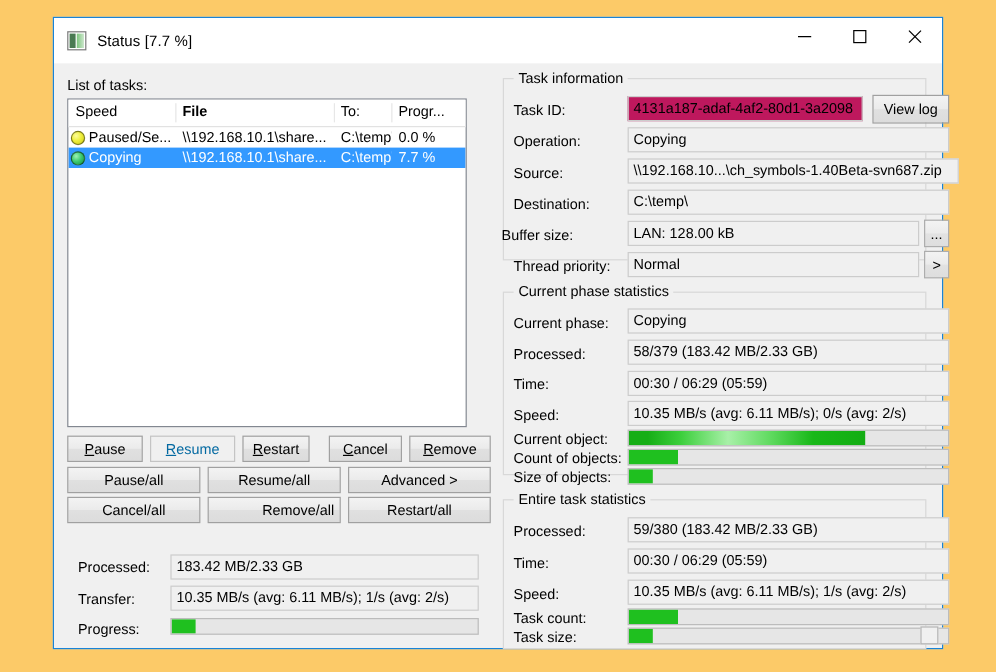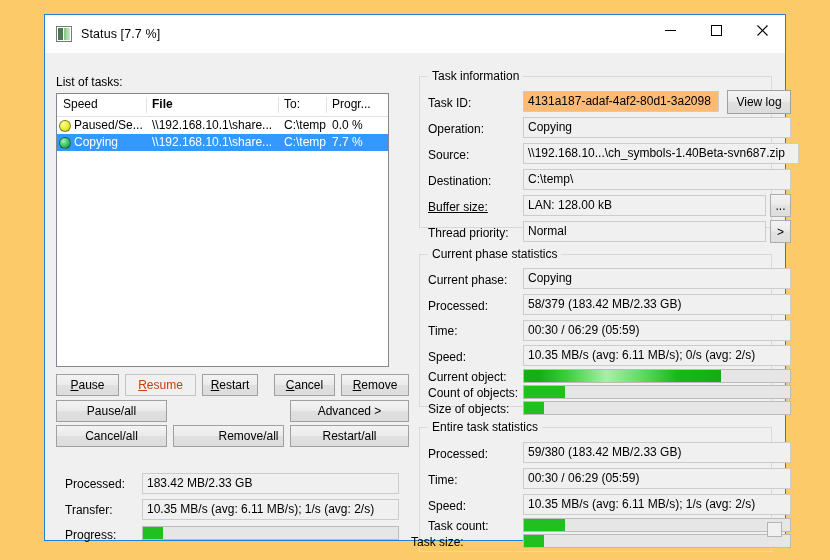--- a/index.html
+++ b/index.html
@@ -17,21 +17,20 @@
     position: absolute;
     left: 44px;
     top: 14px;
     width: 742px;
     height: 527px;
     background: #f0f0f0;
     border: 1px solid #1883d7;
     box-sizing: border-box;
     display: flex;
     flex-direction: column;
-    gap: 11px;
   }
   #titlebar {
     height: 38px;
     background: #ffffff;
     display: flex;
     align-items: center;
     flex: 0 0 auto;
     position: relative;
   }
   #title-icon {
@@ -145,21 +144,21 @@
     border: 1px solid #a0a0a0;
     box-sizing: border-box;
     font-size: 12px;
     color: #000;
     display: flex;
     align-items: center;
     justify-content: center;
     height: 22px;
     white-space: nowrap;
   }
-  .btn.disabled { color: #c2410c; border-color: #c4c4c4; background:#f0f0f0; }
+  .btn.disabled { color: #0369a1; border-color: #c4c4c4; background:#f0f0f0; }
   .btn u { text-decoration: underline; }
 
   
   .pbar {
     position: absolute;
     height: 14px;
     background: #e6e6e6;
     border: 1px solid #bcbcbc;
     box-sizing: border-box;
     overflow: hidden;
@@ -317,20 +316,23 @@
     <div class="btn" style="left:229px;top:310px;width:61px;">
         <span><u>C</u>ancel</span>
       </div>
     <div class="btn" style="left:296px;top:310px;width:68px;">
         <span><u>R</u>emove</span>
       </div>
 
     <div class="btn" style="left:11px;top:336px;width:111px;">
         <span>Pause/all</span>
       </div>
+    <div class="btn" style="left:128px;top:336px;width:111px;">
+        <span>Resume/all</span>
+      </div>
     <div class="btn" style="left:245px;top:336px;width:119px;">
         <span>Advanced &gt;</span>
       </div>
 
     <div class="btn" style="left:11px;top:361px;width:111px;">
         <span>Cancel/all</span>
       </div>
     <div class="btn" style="left:128px;top:361px;width:111px;padding-left:40px;">
         <span>Remove/all</span>
       </div>
@@ -347,35 +349,35 @@
     <div class="lbl" style="position:absolute;left:20px;top:464px;">Progress:</div>
     <div class="pbar" style="left:97px;top:462px;width:257px;">
       <i style="width: 7.7%;"></i>
     </div>
 
     <div class="group" style="left:374px;top:12px;width:353px;height:152px;">
       <div class="grouptitle">Task information</div>
     </div>
 
     <div class="lbl" style="position:absolute;left:383px;top:32px;text-align:center;">Task ID:</div>
-    <div class="field" style="left:478px;top:27px;width:196px;background:#fdba74;">4131a187-adaf-4af2-80d1-3a2098</div>
+    <div class="field" style="left:478px;top:27px;width:196px;background:#be185d;">4131a187-adaf-4af2-80d1-3a2098</div>
     <div class="btn" style="left:682px;top:26px;width:64px;height:24px;">
         <span>View log</span>
       </div>
 
     <div class="lbl" style="position:absolute;left:383px;top:58px;">Operation:</div>
     <div class="field" style="left:478px;top:53px;width:268px;">Copying</div>
 
     <div class="lbl" style="position:absolute;left:383px;top:84px;">Source:</div>
     <div class="field" style="left:478px;top:79px;width:276px;">\\192.168.10...\ch_symbols-1.40Beta-svn687.zip</div>
 
     <div class="lbl" style="position:absolute;left:383px;top:110px;">Destination:</div>
     <div class="field" style="left:478px;top:105px;width:268px;">C:\temp\</div>
 
-    <div class="lbl" style="position:absolute;left:383px;top:136px;text-decoration:underline;">Buffer size:</div>
+    <div class="lbl" style="position:absolute;left:373px;top:136px;">Buffer size:</div>
     <div class="field" style="left:478px;top:131px;width:243px;">LAN: 128.00 kB</div>
     <div class="minibtn" style="left:725px;top:130px;">...</div>
 
     <div class="lbl" style="position:absolute;left:383px;top:162px;">Thread priority:</div>
     <div class="field" style="left:478px;top:157px;width:243px;">Normal</div>
     <div class="minibtn" style="left:725px;top:156px;">&gt;</div>
 
     <div class="group" style="left:374px;top:190px;width:353px;height:153px;">
       <div class="grouptitle">Current phase statistics</div>
     </div>
@@ -418,20 +420,20 @@
     <div class="field" style="left:478px;top:404px;width:268px;">00:30 / 06:29 (05:59)</div>
 
     <div class="lbl" style="position:absolute;left:383px;top:435px;">Speed:</div>
     <div class="field" style="left:478px;top:430px;width:268px;">10.35 MB/s (avg: 6.11 MB/s); 1/s (avg: 2/s)</div>
 
     <div class="lbl" style="position:absolute;left:383px;top:455px;">Task count:</div>
     <div class="pbar" style="left:478px;top:454px;width:268px;">
       <i style="width: 15.3%;"></i>
     </div>
 
-    <div class="lbl" style="position:absolute;left:366px;top:471px;text-align:center;">Task size:</div>
+    <div class="lbl" style="position:absolute;left:383px;top:471px;text-align:center;">Task size:</div>
     <div class="pbar" style="left:478px;top:470px;width:268px;">
       <i style="width: 7.7%;"></i>
     </div>
 
     <div id="grip"></div>
   </div>
 </div>
 
 </body></html>

